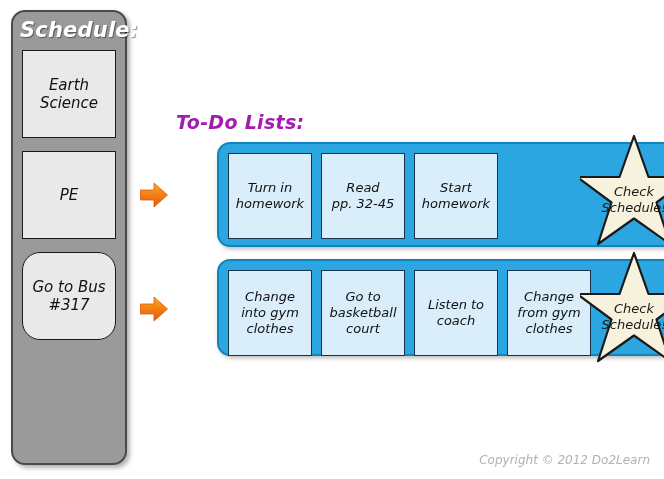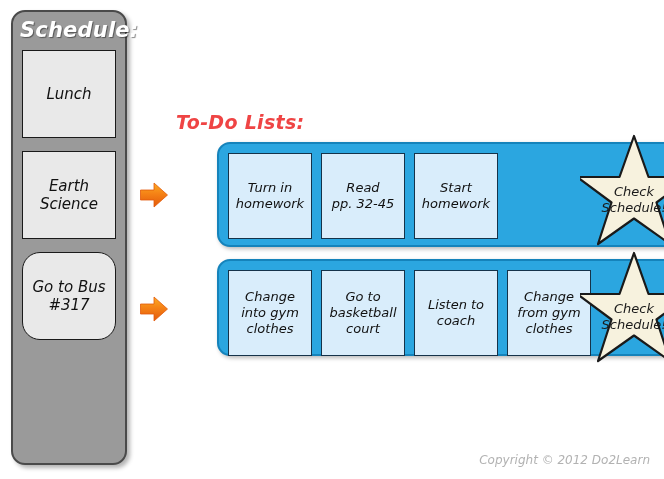--- a/index.html
+++ b/index.html
@@ -80,21 +80,21 @@
 
   
   #todo-heading {
     position: absolute;
     left: 176px;
     top: 111px;
     font-family: "DejaVu Sans", sans-serif;
     font-size: 19px;
     font-weight: bold;
     font-style: italic;
-    color: #ef4444;
+    color: #a21caf;
     letter-spacing: 0.3px;
     white-space: nowrap;
   }
 
   
   .todo-bar {
     position: absolute;
     left: 177px;
     width: 464px;
     background: #2ba6e0;
@@ -166,22 +166,22 @@
     color: #b2b2b2;
     white-space: nowrap;
   }
 </style>
 </head>
 <body>
 
 <div id="schedule-panel">
   <div id="schedule-title">Schedule:</div>
   <div id="schedule-items">
-    <div class="schedule-box">Lunch</div>
     <div class="schedule-box">Earth<br>Science</div>
+    <div class="schedule-box">PE</div>
     <div class="schedule-box">Go to Bus<br>#317</div>
   </div>
 </div>
 
 <div class="arrow" id="arrow-earth-science">
   <svg width="30" height="28" viewBox="0 0 30 28">
     <defs>
       <linearGradient id="argrad1" x1="0" y1="0" x2="0" y2="1">
         <stop offset="0%" stop-color="#fbab22"></stop>
         <stop offset="45%" stop-color="#f58216"></stop>

